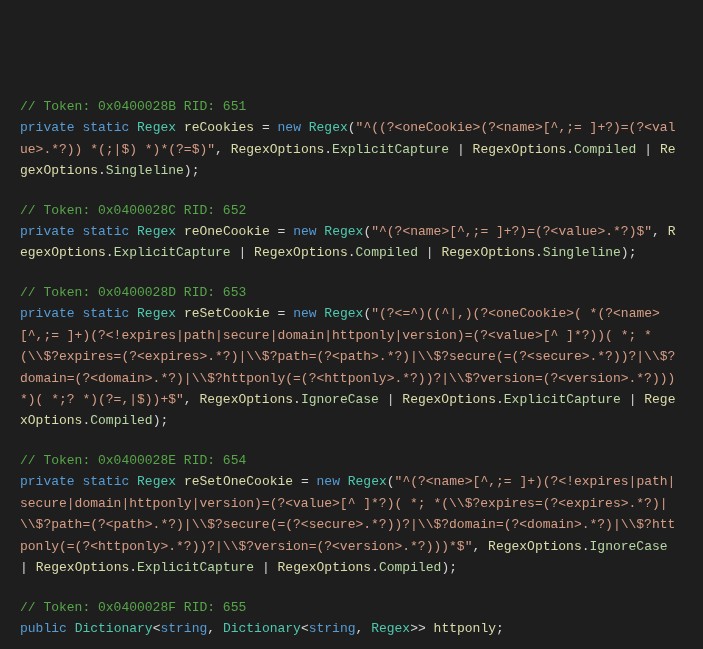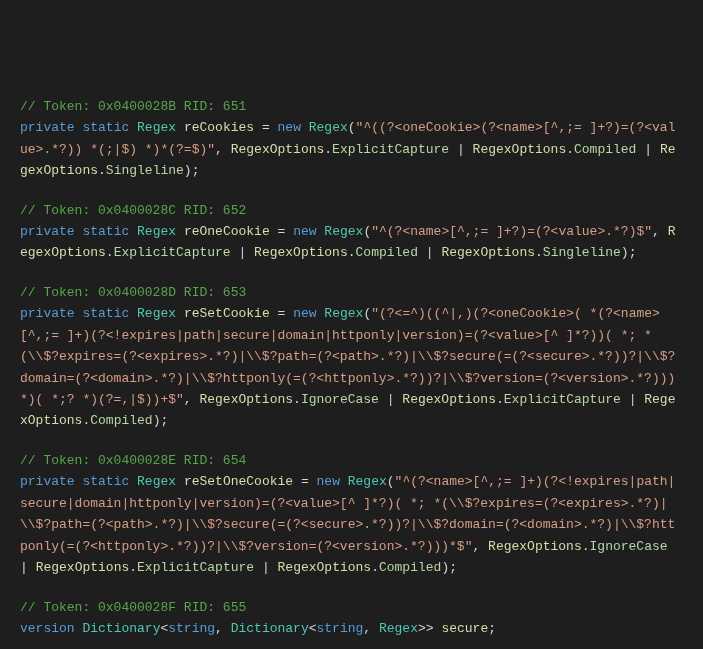--- a/index.html
+++ b/index.html
@@ -26,16 +26,16 @@
 </head>
 <body>
 
 
 
 <div id="editor"><div class="block"><span class="cm">// Token: 0x0400028B RID: 651</span>
 <span class="kw">private</span> <span class="kw">static</span> <span class="ty">Regex</span> <span class="id">reCookies</span> <span class="op">=</span> <span class="kw">new</span> <span class="ty">Regex</span><span class="op">(</span><span class="str">"^((?&lt;oneCookie&gt;(?&lt;name&gt;[^,;= ]+?)=(?&lt;value&gt;.*?)) *(;|$) *)*(?=$)"</span><span class="op">,</span> <span class="mem">RegexOptions</span><span class="op">.</span><span class="en">ExplicitCapture</span> <span class="op">|</span> <span class="mem">RegexOptions</span><span class="op">.</span><span class="en">Compiled</span> <span class="op">|</span> <span class="mem">RegexOptions</span><span class="op">.</span><span class="en">Singleline</span><span class="op">);</span></div><div class="block"><span class="cm">// Token: 0x0400028C RID: 652</span>
 <span class="kw">private</span> <span class="kw">static</span> <span class="ty">Regex</span> <span class="id">reOneCookie</span> <span class="op">=</span> <span class="kw">new</span> <span class="ty">Regex</span><span class="op">(</span><span class="str">"^(?&lt;name&gt;[^,;= ]+?)=(?&lt;value&gt;.*?)$"</span><span class="op">,</span> <span class="mem">RegexOptions</span><span class="op">.</span><span class="en">ExplicitCapture</span> <span class="op">|</span> <span class="mem">RegexOptions</span><span class="op">.</span><span class="en">Compiled</span> <span class="op">|</span> <span class="mem">RegexOptions</span><span class="op">.</span><span class="en">Singleline</span><span class="op">);</span></div><div class="block"><span class="cm">// Token: 0x0400028D RID: 653</span>
 <span class="kw">private</span> <span class="kw">static</span> <span class="ty">Regex</span> <span class="id">reSetCookie</span> <span class="op">=</span> <span class="kw">new</span> <span class="ty">Regex</span><span class="op">(</span><span class="str">"(?&lt;=^)((^|,)(?&lt;oneCookie&gt;( *(?&lt;name&gt;[^,;= ]+)(?&lt;!expires|path|secure|domain|httponly|version)=(?&lt;value&gt;[^ ]*?))( *; *(\\$?expires=(?&lt;expires&gt;.*?)|\\$?path=(?&lt;path&gt;.*?)|\\$?secure(=(?&lt;secure&gt;.*?))?|\\$?domain=(?&lt;domain&gt;.*?)|\\$?httponly(=(?&lt;httponly&gt;.*?))?|\\$?version=(?&lt;version&gt;.*?)))*)( *;? *)(?=,|$))+$"</span><span class="op">,</span> <span class="mem">RegexOptions</span><span class="op">.</span><span class="en">IgnoreCase</span> <span class="op">|</span> <span class="mem">RegexOptions</span><span class="op">.</span><span class="en">ExplicitCapture</span> <span class="op">|</span> <span class="mem">RegexOptions</span><span class="op">.</span><span class="en">Compiled</span><span class="op">);</span></div><div class="block"><span class="cm">// Token: 0x0400028E RID: 654</span>
 <span class="kw">private</span> <span class="kw">static</span> <span class="ty">Regex</span> <span class="id">reSetOneCookie</span> <span class="op">=</span> <span class="kw">new</span> <span class="ty">Regex</span><span class="op">(</span><span class="str">"^(?&lt;name&gt;[^,;= ]+)(?&lt;!expires|path|secure|domain|httponly|version)=(?&lt;value&gt;[^ ]*?)( *; *(\\$?expires=(?&lt;expires&gt;.*?)|\\$?path=(?&lt;path&gt;.*?)|\\$?secure(=(?&lt;secure&gt;.*?))?|\\$?domain=(?&lt;domain&gt;.*?)|\\$?httponly(=(?&lt;httponly&gt;.*?))?|\\$?version=(?&lt;version&gt;.*?)))*$"</span><span class="op">,</span> <span class="mem">RegexOptions</span><span class="op">.</span><span class="en">IgnoreCase</span> <span class="op">|</span> <span class="mem">RegexOptions</span><span class="op">.</span><span class="en">ExplicitCapture</span> <span class="op">|</span> <span class="mem">RegexOptions</span><span class="op">.</span><span class="en">Compiled</span><span class="op">);</span></div><div class="block"><span class="cm">// Token: 0x0400028F RID: 655</span>
-<span class="kw">version</span> <span class="ty">Dictionary</span><span class="op">&lt;</span><span class="kw">string</span><span class="op">,</span> <span class="ty">Dictionary</span><span class="op">&lt;</span><span class="kw">string</span><span class="op">,</span> <span class="ty">Regex</span><span class="op">&gt;&gt;</span> <span class="id">secure</span><span class="op">;</span></div></div>
+<span class="kw">public</span> <span class="ty">Dictionary</span><span class="op">&lt;</span><span class="kw">string</span><span class="op">,</span> <span class="ty">Dictionary</span><span class="op">&lt;</span><span class="kw">string</span><span class="op">,</span> <span class="ty">Regex</span><span class="op">&gt;&gt;</span> <span class="id">httponly</span><span class="op">;</span></div></div>
 
 
 
 
 </body></html>

